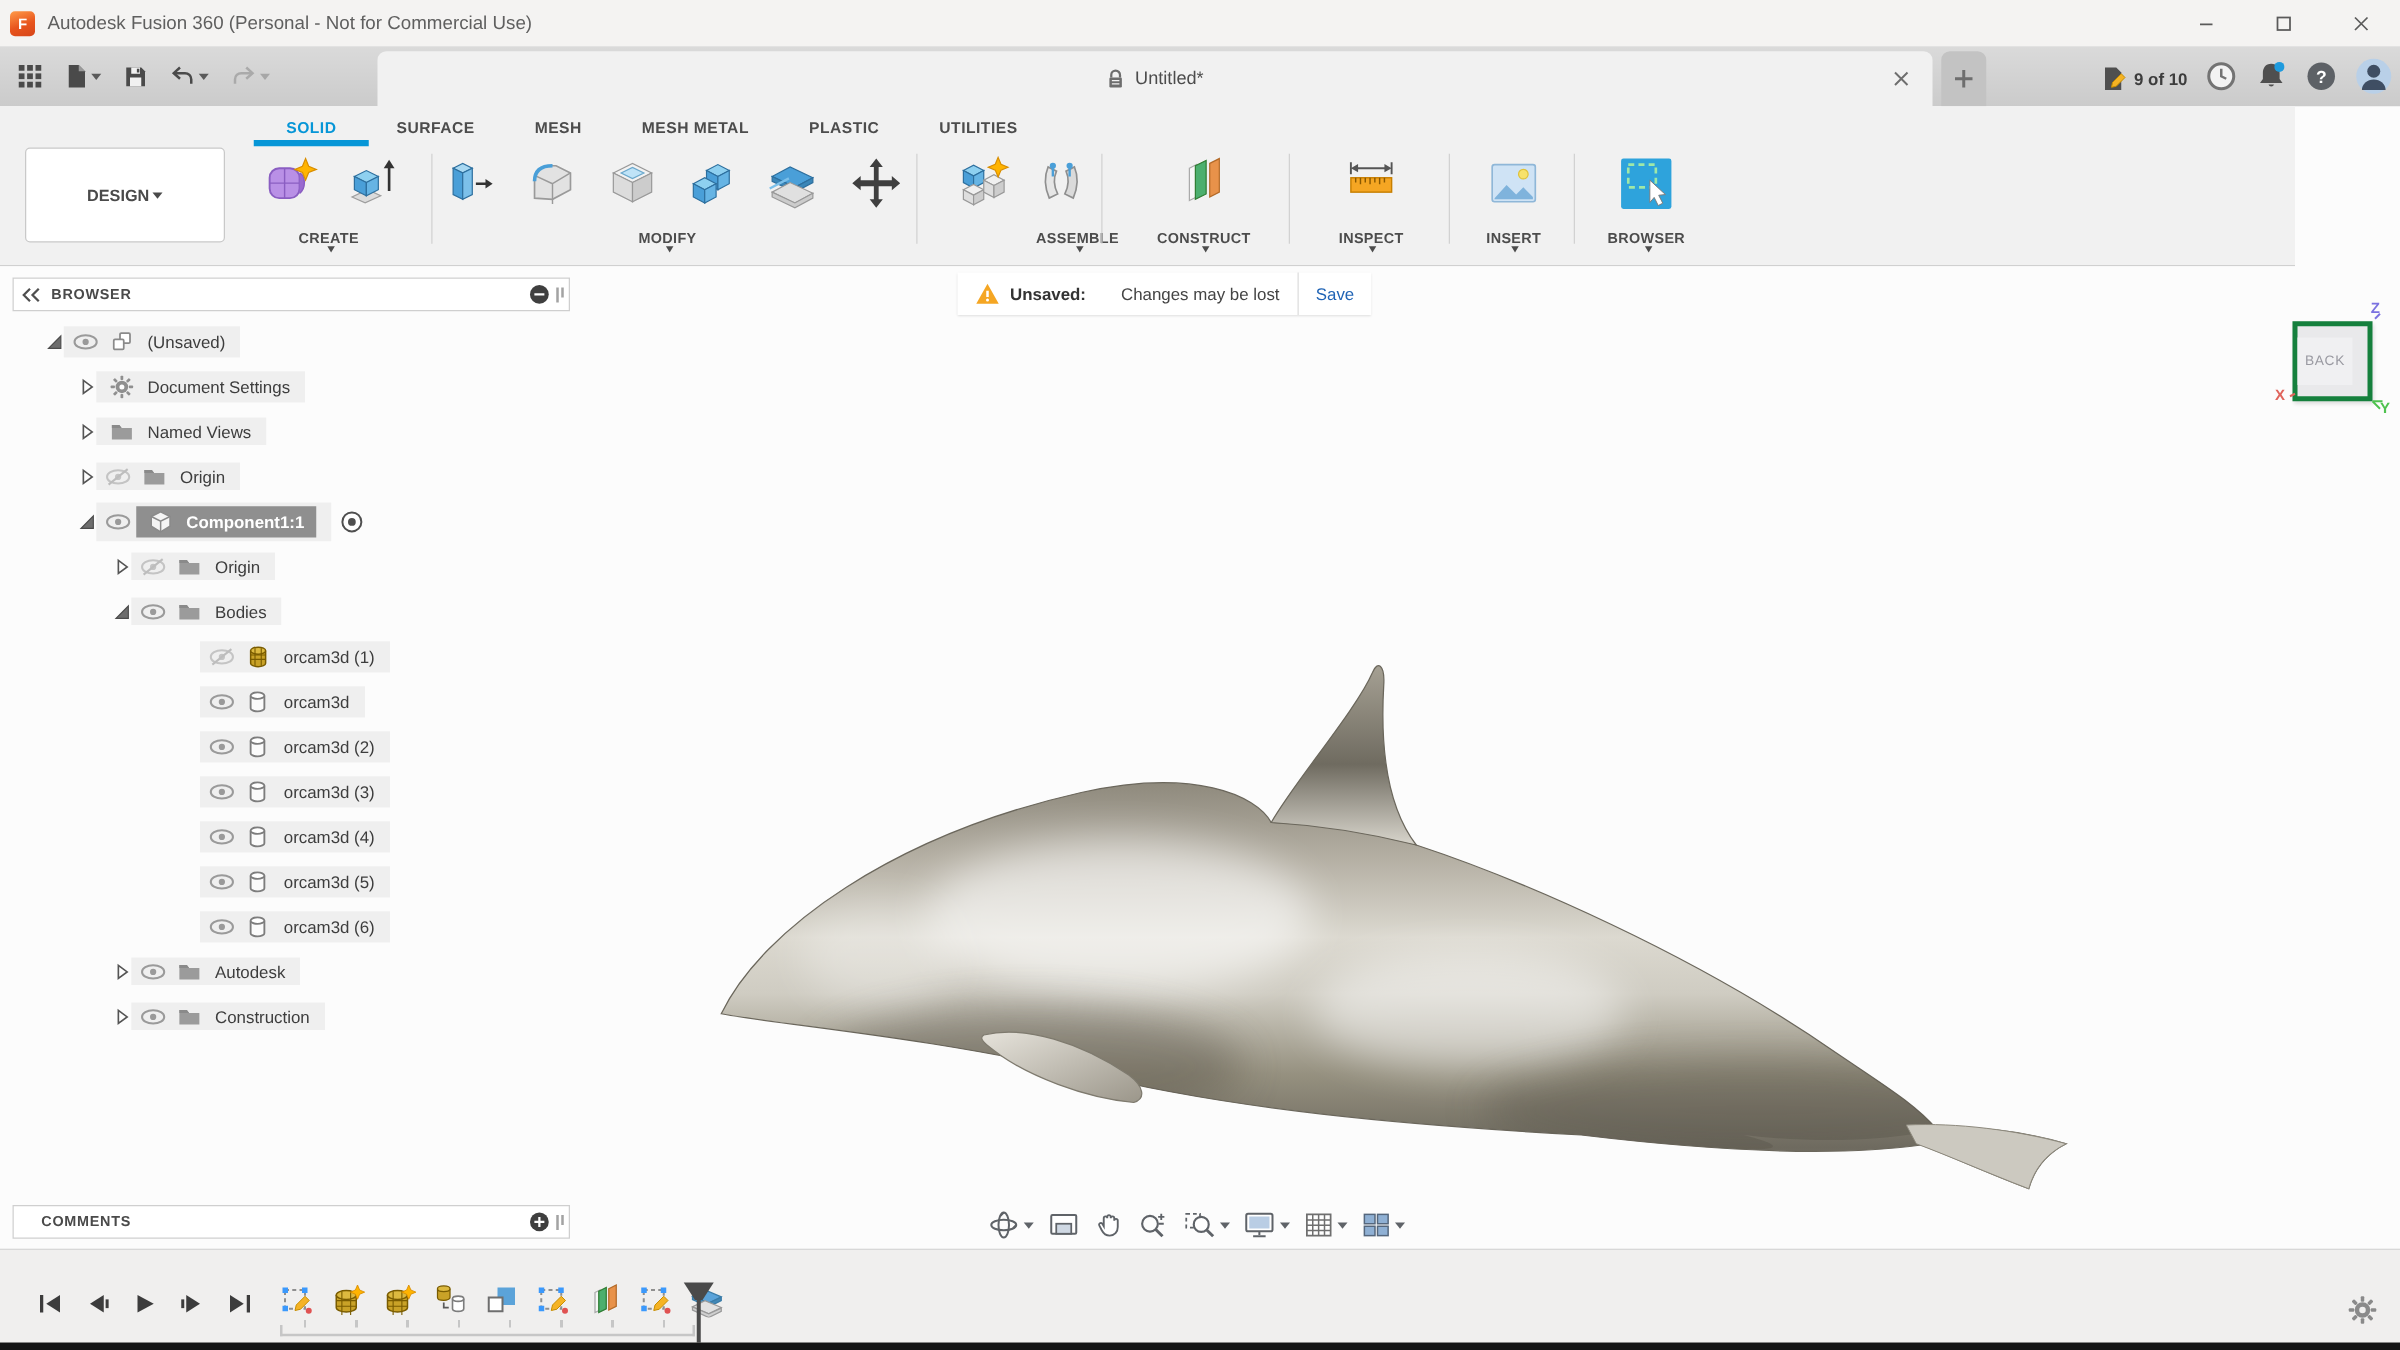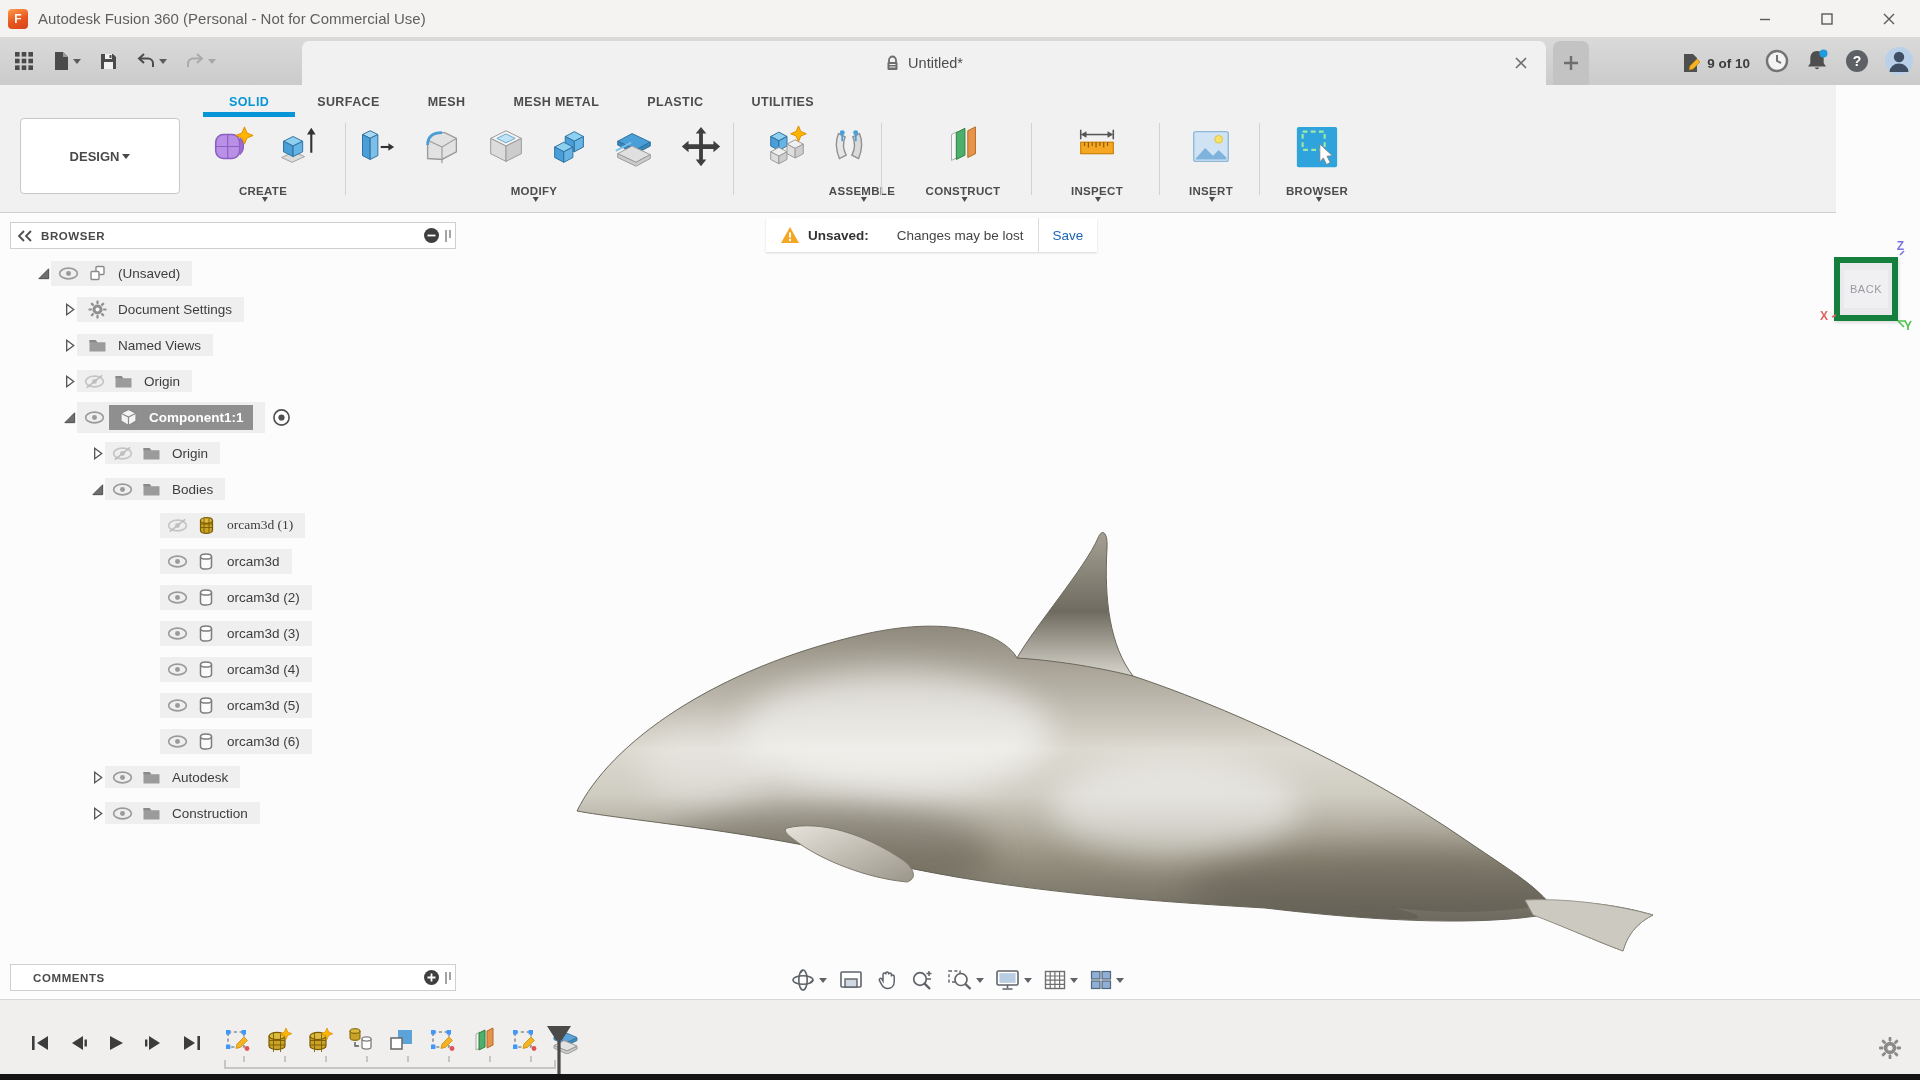--- a/index.html
+++ b/index.html
@@ -62,21 +62,21 @@
   .row-pill { display:flex; align-items:center; background:rgba(0,0,0,0.05); padding:3px 12px 3px 4px; }
   .tr-eye { width:26px; display:flex; justify-content:center; flex:none; }
   .tr-icon { width:24px; display:flex; justify-content:center; flex:none; margin-left:4px; }
   .tr-label { font-size:13.5px; color:#3d3d3d; margin-left:9px; white-space:nowrap; }
   .sel-wrap { display:flex; align-items:center; background:#8f8f8f; padding:3px 9px 3px 3px; margin-left:2px; }
   .sel-wrap .tr-label { color:#fff; font-weight:bold; }
   .tr-radio { margin-left:7px; display:flex; }
 
   
   #viewcube { position:absolute; left:1826px; top:28px; width:90px; height:100px; }
-  #vc-face { position:absolute; left:8px; top:16px; width:64px; height:64px; background:#e9e9eb; border:6px solid #15803d; box-shadow:1px 2px 3px rgba(0,0,0,.12); display:flex; align-items:center; justify-content:center; }
+  #vc-face { position:absolute; left:8px; top:16px; width:64px; height:64px; background:#e9e9eb; border:4px solid #15803d; box-shadow:1px 2px 3px rgba(0,0,0,.12); display:flex; align-items:center; }
   #vc-inner { width:44px; height:38px; background:#f0f0f2; display:flex; align-items:center; justify-content:center; font-size:11px; letter-spacing:.5px; color:#9a9aa2; }
   .vc-axis { position:absolute; font-size:12px; font-weight:bold; }
   #vc-z { right:12px; top:-2px; color:#7b72e0; }
   #vc-x { left:-6px; top:68px; color:#e0645c; }
   #vc-y { right:4px; top:78px; color:#4fc24f; }
 
   
   #comments-panel { position:absolute; left:10px; top:751px; width:446px; }
   #nav-bar { position:absolute; left:788px; top:753px; display:flex; align-items:center; gap:7px; }
   .nav-item { display:flex; align-items:center; padding:2px 2px; }
@@ -644,21 +644,21 @@
               </span>
               <span class="tr-icon">
                 <svg width="19" height="16" viewBox="0 0 19 16">
                   <path d="M1.5 3 h6 l1.8 2.3 H17.5 v9.2 H1.5 Z" fill="#9b9b9b"></path>
                   <path d="M1.5 3 h6 l1.8 2.3 H1.5 Z" fill="#8a8a8a"></path>
                 </svg>
               </span>
               <span class="tr-label">Bodies</span>
             </span>
           </div>
-          <div class="tree-row" style="padding-left: 150px; font-family: Liberation Serif, serif;">
+          <div class="tree-row" style="padding-left: 150px;">
             <span class="row-pill">
               <span class="tr-eye">
                 <svg width="21" height="15" viewBox="0 0 22 15">
                   <ellipse cx="11" cy="7.5" rx="9.3" ry="5.6" fill="none" stroke="#c4c4c4" stroke-width="1.7"></ellipse>
                   <circle cx="11" cy="7.5" r="2.6" fill="#c4c4c4"></circle>
                   <path d="M3 14 L19 1" stroke="#bdbdbd" stroke-width="1.7"></path>
                 </svg>
               </span>
               <span class="tr-icon">
                 <svg width="19" height="19" viewBox="0 0 19 19">

